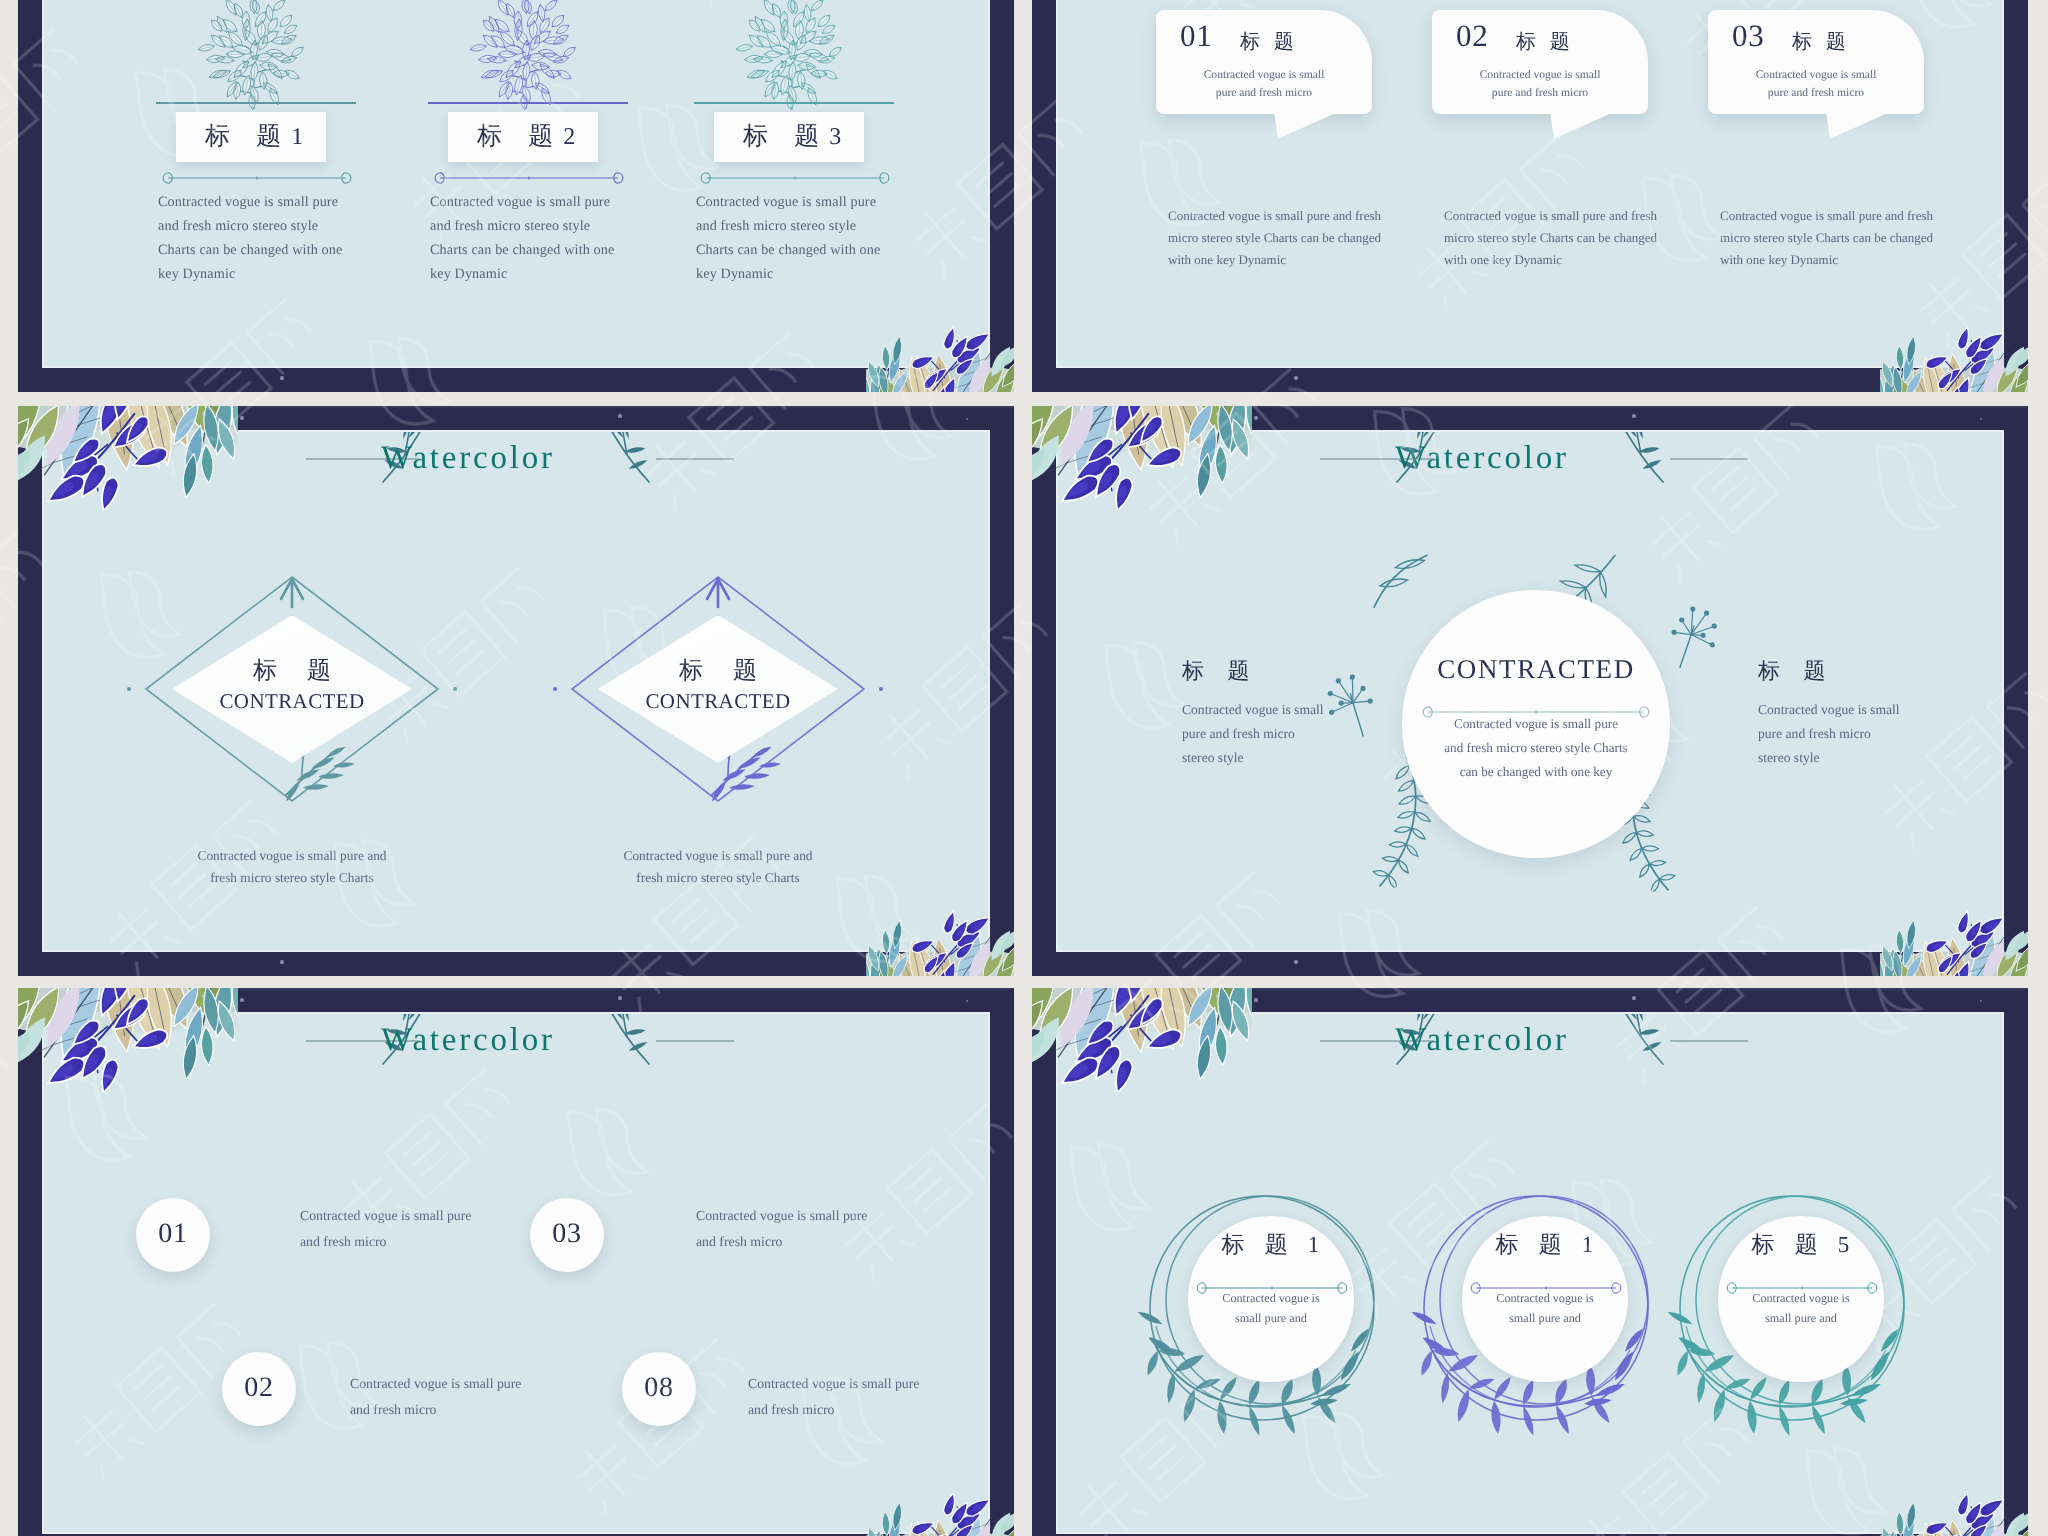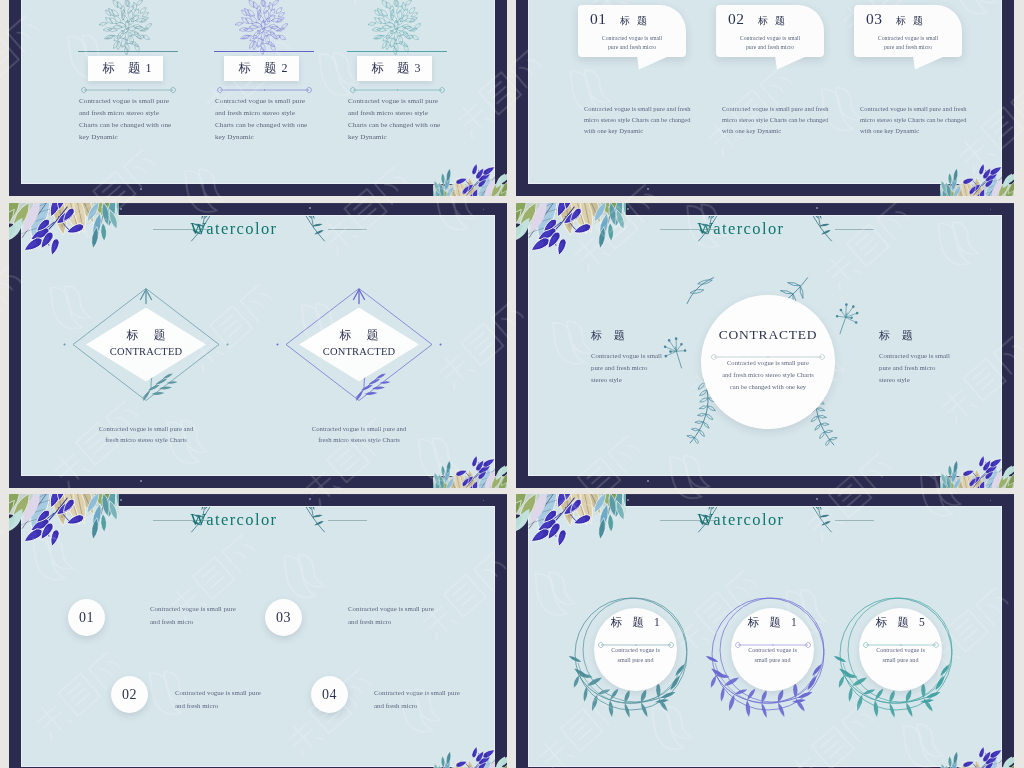--- a/index.html
+++ b/index.html
@@ -907,21 +907,21 @@
           <div>and fresh micro</div>
         </div>
         <div class="nc" style="left:243px;top:92px">
           <span>03</span>
         </div>
         <div class="ntx" style="left:326px;top:95px">
           <div>Contracted vogue  is small pure</div>
           <div>and fresh micro</div>
         </div>
         <div class="nc" style="left:289px;top:169px">
-          <span>04</span>
+          <span>08</span>
         </div>
         <div class="ntx" style="left:352px;top:179px">
           <div>Contracted vogue  is small pure</div>
           <div>and fresh micro</div>
         </div>
       </div>
       <div class="fl-tl"><svg class="fl-svg" width="120" height="74" viewBox="-28 -52 250 154">
           <path d="M-40 -62 H244 V26 C210 50 188 22 158 38 C128 52 106 26 80 46 C54 66 34 34 12 38 C-6 41 -24 26 -40 30 Z" fill="#cfdfdb" opacity=".92"></path>
           <path d="M89.79 -56.43Q68.29 6.18 106.21 60.43Q127.71 -2.18 89.79 -56.43Z" fill="#cfc098" stroke="#fbfdfd" stroke-width="1.4"></path>
           <path d="M89.8 -56.4 L103.9 44.1" stroke="#32405a" stroke-width=".9" fill="none" opacity="0.70"></path>

